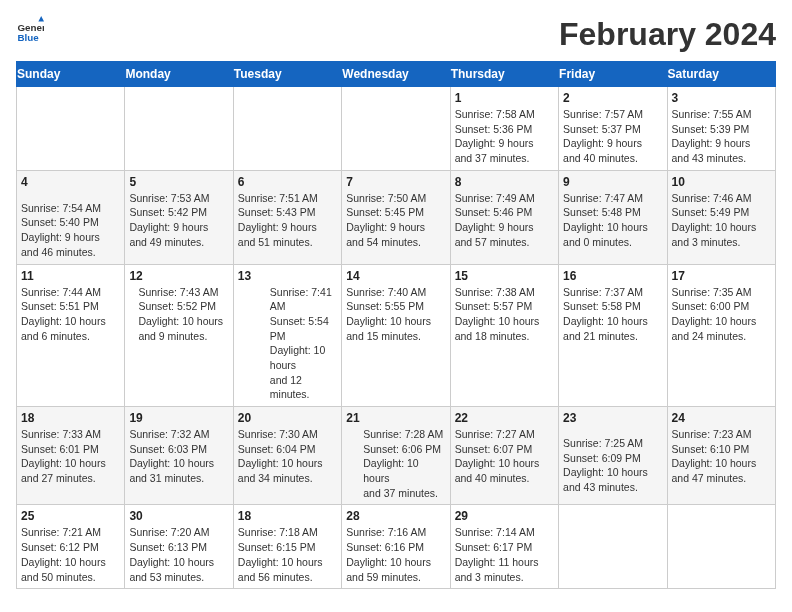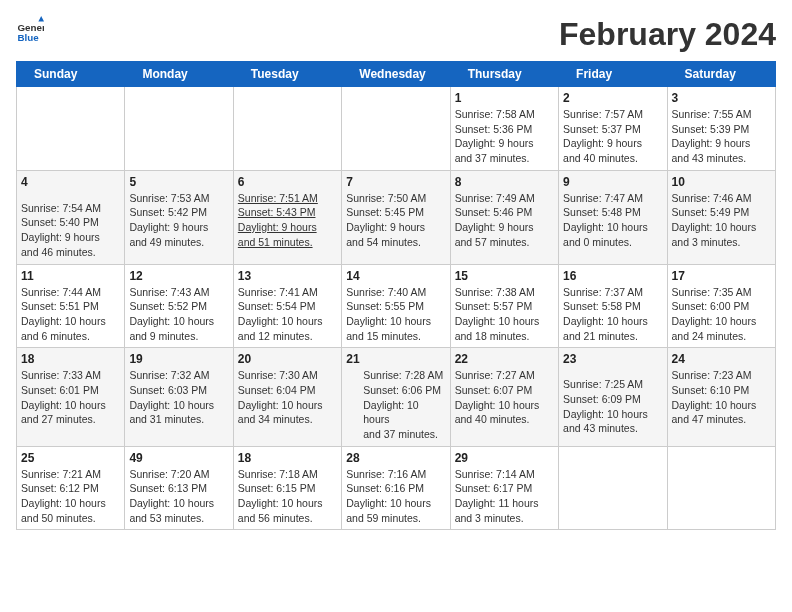--- a/index.html
+++ b/index.html
@@ -40,21 +40,21 @@
       margin-top: 2px;
     }
     table {
       width: 100%;
       border-collapse: collapse;
       font-size: 11px;
     }
     thead tr th {
       background-color: #1565C0;
       color: #fff;
-      padding: 5px 17px;
+      padding: 5px 0;
       text-align: left;
       font-size: 12px;
       font-weight: bold;
       border: 1px solid #1565C0;
     }
     tbody tr td {
       border: 1px solid #ccc;
       padding: 4px 4px;
       vertical-align: top;
       width: 108px;
@@ -145,21 +145,21 @@
         </td>
         <td>
           <div class="day-number">5</div>
           <div class="day-detail" style="white-space: pre-line;">Sunrise: 7:53 AM
 Sunset: 5:42 PM
 Daylight: 9 hours
 and 49 minutes.</div>
         </td>
         <td>
           <div class="day-number">6</div>
-          <div class="day-detail" style="white-space: pre-line; text-decoration: underline;">Sunrise: 7:51 AM
+          <div class="day-detail" style="white-space: pre-line;">Sunrise: 7:51 AM
 Sunset: 5:43 PM
 Daylight: 9 hours
 and 51 minutes.</div>
         </td>
         <td>
           <div class="day-number">7</div>
           <div class="day-detail" style="white-space: pre-line;">Sunrise: 7:50 AM
 Sunset: 5:45 PM
 Daylight: 9 hours
 and 54 minutes.</div>
@@ -189,28 +189,28 @@
       <tr>
         <td>
           <div class="day-number">11</div>
           <div class="day-detail" style="white-space: pre-line;">Sunrise: 7:44 AM
 Sunset: 5:51 PM
 Daylight: 10 hours
 and 6 minutes.</div>
         </td>
         <td>
           <div class="day-number">12</div>
-          <div class="day-detail" style="white-space: pre-line;">Sunrise: 7:43 AM
+          <div class="day-detail" style="white-space: pre-line; margin-left: 9px;">Sunrise: 7:43 AM
 Sunset: 5:52 PM
 Daylight: 10 hours
 and 9 minutes.</div>
         </td>
         <td>
           <div class="day-number">13</div>
-          <div class="day-detail" style="white-space: pre-line;">Sunrise: 7:41 AM
+          <div class="day-detail" style="white-space: pre-line; margin-left: 32px;">Sunrise: 7:41 AM
 Sunset: 5:54 PM
 Daylight: 10 hours
 and 12 minutes.</div>
         </td>
         <td>
           <div class="day-number">14</div>
           <div class="day-detail" style="white-space: pre-line;">Sunrise: 7:40 AM
 Sunset: 5:55 PM
 Daylight: 10 hours
 and 15 minutes.</div>
@@ -290,21 +290,21 @@
       </tr>
       <tr>
         <td>
           <div class="day-number">25</div>
           <div class="day-detail" style="white-space: pre-line;">Sunrise: 7:21 AM
 Sunset: 6:12 PM
 Daylight: 10 hours
 and 50 minutes.</div>
         </td>
         <td>
-          <div class="day-number">49</div>
+          <div class="day-number">30</div>
           <div class="day-detail" style="white-space: pre-line;">Sunrise: 7:20 AM
 Sunset: 6:13 PM
 Daylight: 10 hours
 and 53 minutes.</div>
         </td>
         <td>
           <div class="day-number">18</div>
           <div class="day-detail" style="white-space: pre-line;">Sunrise: 7:18 AM
 Sunset: 6:15 PM
 Daylight: 10 hours

